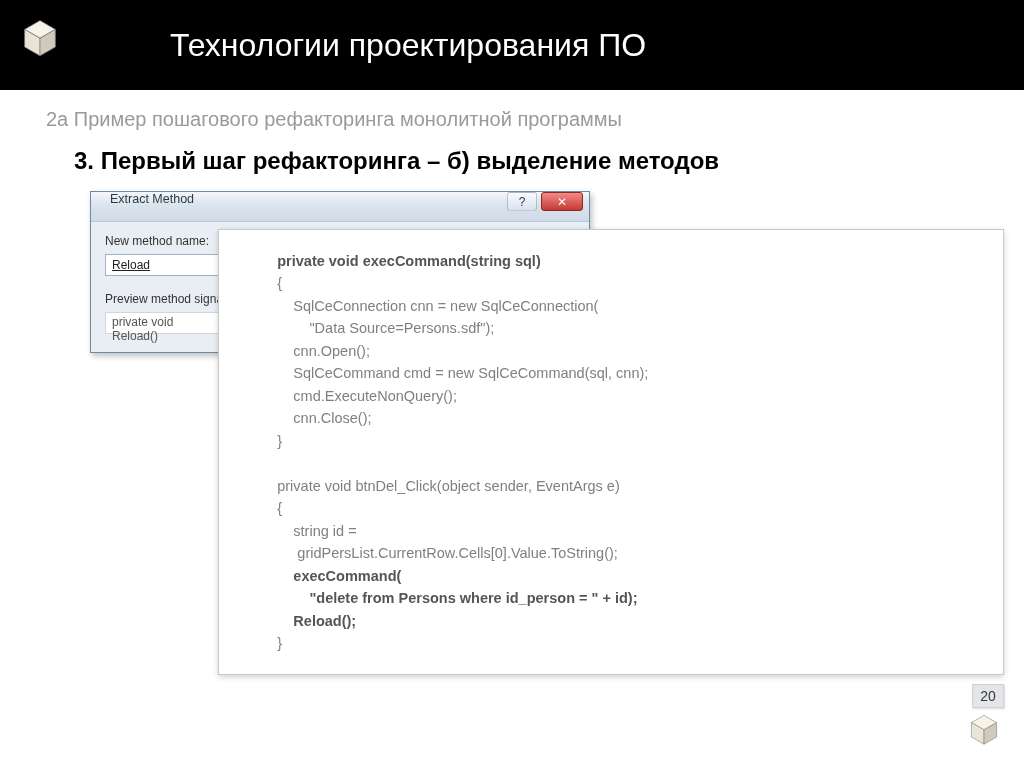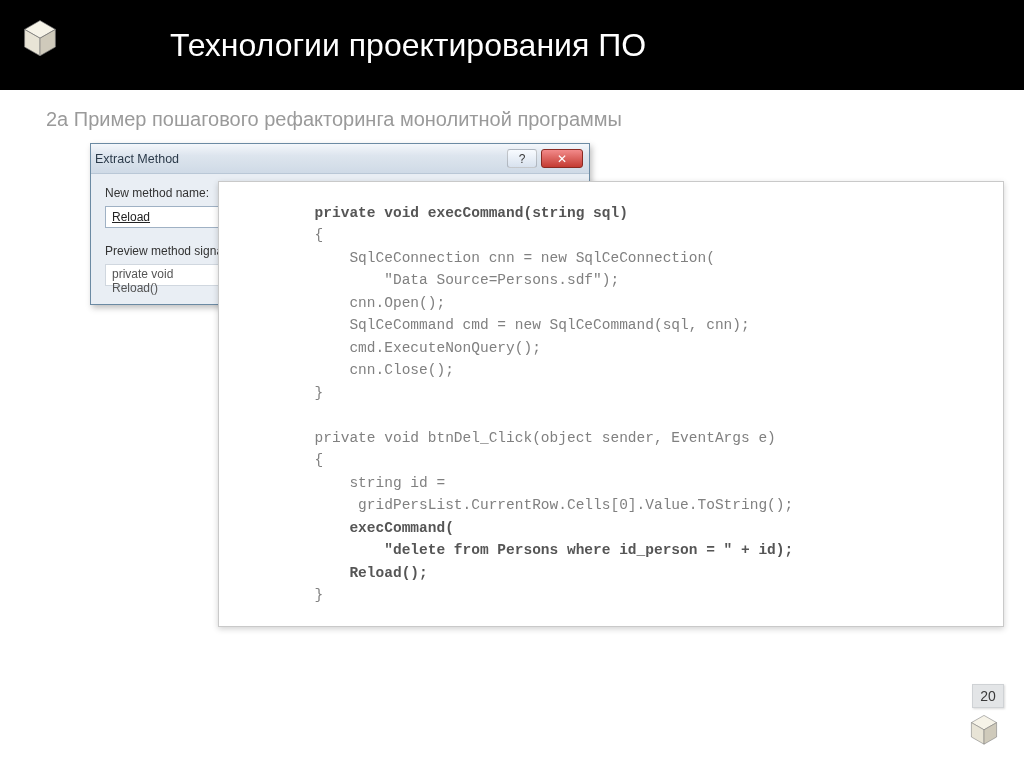--- a/index.html
+++ b/index.html
@@ -59,23 +59,23 @@
     background: #e9eef4;
     box-shadow: 2px 3px 6px rgba(0,0,0,.25);
     font-size: 12px;
     color: #333;
   }
   .dialog-titlebar {
     height: 30px;
     background: linear-gradient(#f4f7fb, #dde5ee 40%, #cfdae6);
     border-bottom: 1px solid #b9c7d6;
     display: flex;
-    align-items: center;
+    align-items: flex-start;
     justify-content: space-between;
-    padding: 0 6px 0 4px;
+    padding: 0 6px 0 19px;
     color: #2b3a4a;
   }
   .dialog-title { font-size: 12.5px; }
   .dialog-buttons { display: flex; gap: 4px; }
   .dbtn {
     width: 30px; height: 19px;
     border-radius: 3px;
     border: 1px solid rgba(0,0,0,0.2);
     display: flex; align-items: center; justify-content: center;
     font-size: 12px; color: #3a3a3a;
@@ -121,21 +121,21 @@
     position: absolute;
     left: 128px;
     top: 38px;
     right: -10px;
     background: #fff;
     border: 1px solid #c9c9c9;
     box-shadow: 0 2px 6px rgba(0,0,0,.18);
     padding: 20px 14px 20px 26px;
   }
   .code {
-    font-family: Liberation Mono, monospace;
+    font-family: Liberation Sans, sans-serif;
     font-size: 14.5px;
     line-height: 1.55;
     white-space: pre;
     color: #808080;
   }
   .code .kw { font-weight: 700; color: #555; }
   .code .b  { font-weight: 700; color: #555; }
 
   .page-num {
     position: absolute;
@@ -164,20 +164,21 @@
   <div class="header">
     <svg class="cube-tl cube-svg" viewBox="0 0 40 40">
       <path class="top" d="M6 14 L20 6 L34 14 L20 22 Z"></path>
       <path d="M6 14 L6 30 L20 38 L20 22 Z"></path>
       <path class="side" d="M34 14 L34 30 L20 38 L20 22 Z"></path>
     </svg>
     <span>Технологии проектирования ПО</span>
   </div>
 
   <div class="subtitle">2а Пример пошагового рефакторинга монолитной программы</div>
+  <div class="section-title">3. Первый шаг рефакторинга – б) выделение методов</div>
 
   <div class="content-area">
 
     <div class="dialog">
       <div class="dialog-titlebar">
         <span class="dialog-title">Extract Method</span>
         <div class="dialog-buttons">
           <div class="dbtn">?</div>
           <div class="dbtn close">✕</div>
         </div>

